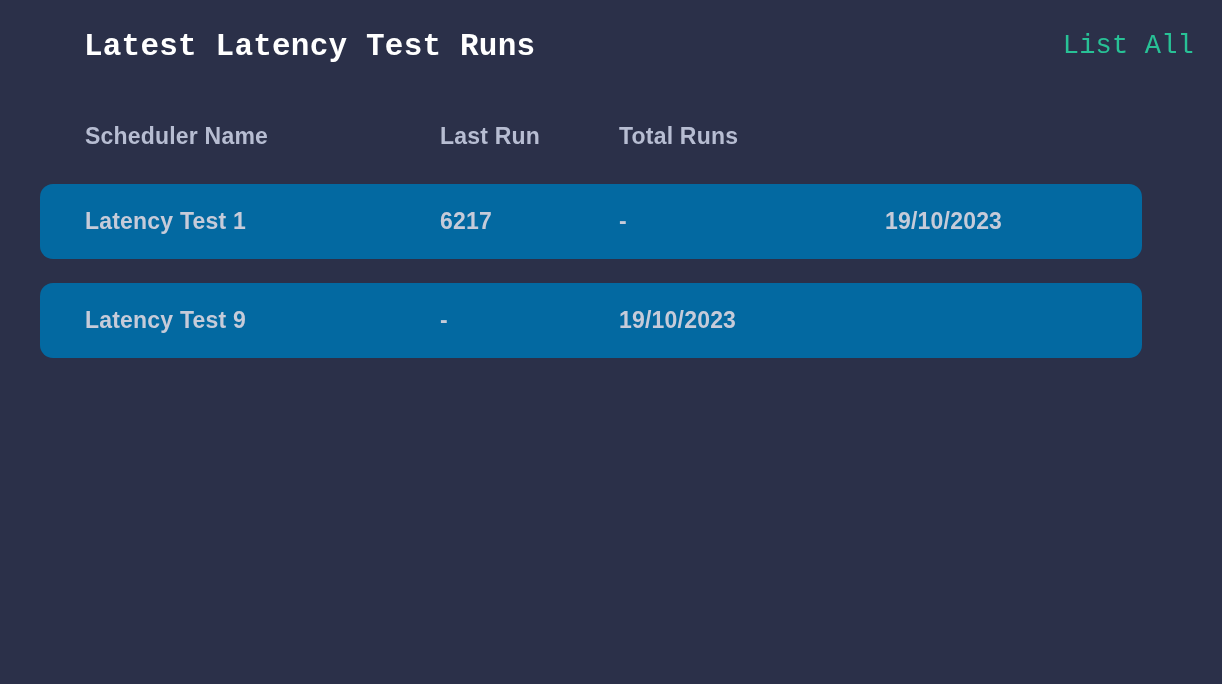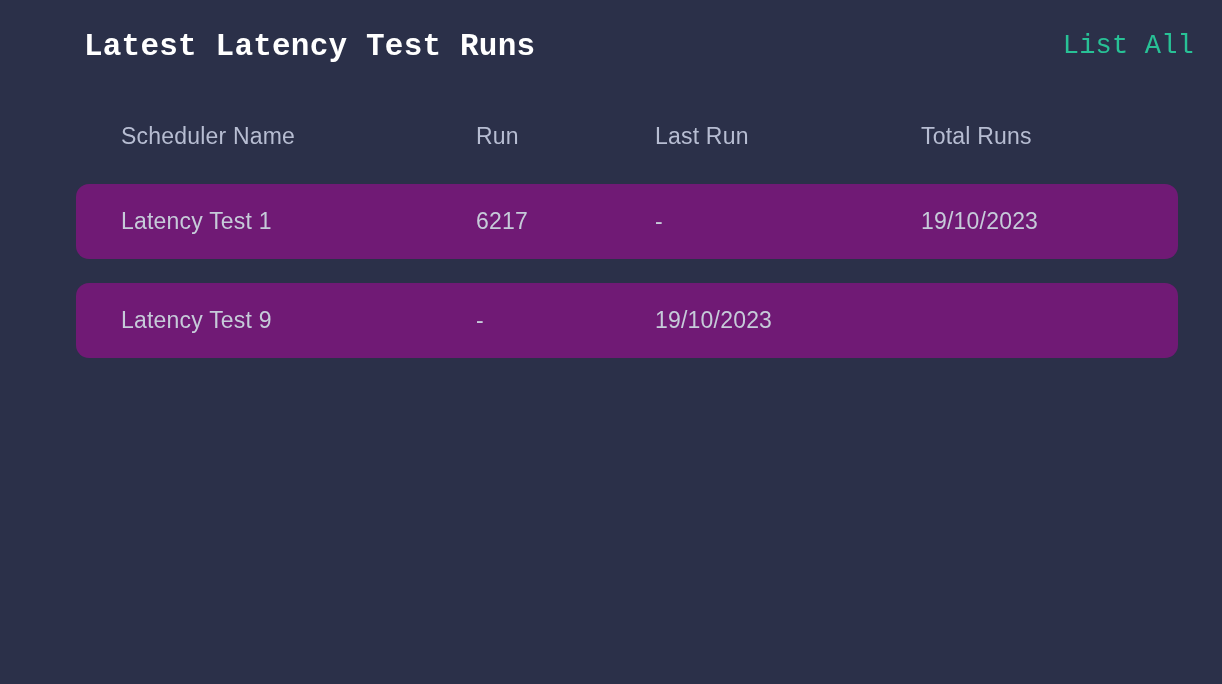--- a/index.html
+++ b/index.html
@@ -47,23 +47,24 @@
     letter-spacing: 0.2px;
     line-height: 1;
     text-decoration: none;
     cursor: pointer;
     white-space: nowrap;
     margin-left: 31px;
   }
 
   .table-wrap {
     position: absolute;
-    left: 76px;
+    left: 40px;
     top: 106px;
     width: 1102px;
+    font-weight: bold;
   }
 
   .row-grid {
     display: grid;
     grid-template-columns: 355px 179px 266px 302px;
     align-items: center;
     box-sizing: border-box;
   }
 
   .table-head {
@@ -79,21 +80,21 @@
 
   .table-body {
     margin-top: 18px;
     display: flex;
     flex-direction: column;
     gap: 24px;
   }
 
   .table-row {
     height: 75px;
-    background: #701a75;
+    background: #0369a1;
     border-radius: 13px;
     padding: 0 0 0 45px;
     cursor: pointer;
   }
   .table-row .cell {
     font-size: 23px;
     color: #c6cbd9;
     letter-spacing: 0.2px;
     white-space: nowrap;
   }
@@ -108,21 +109,20 @@
 
   <div class="panel-header">
     <div class="panel-title">Latest Latency Test Runs</div>
     <a class="list-all-link">List All</a>
   </div>
 
   <div class="table-wrap">
 
     <div class="row-grid table-head">
       <div class="cell">Scheduler Name</div>
-      <div class="cell">Run</div>
       <div class="cell">Last Run</div>
       <div class="cell">Total Runs</div>
     </div>
 
     <div class="table-body">
 
       <div class="row-grid table-row">
         <div class="cell">Latency Test 1</div>
         <div class="cell">6217</div>
         <div class="cell muted">-</div>

